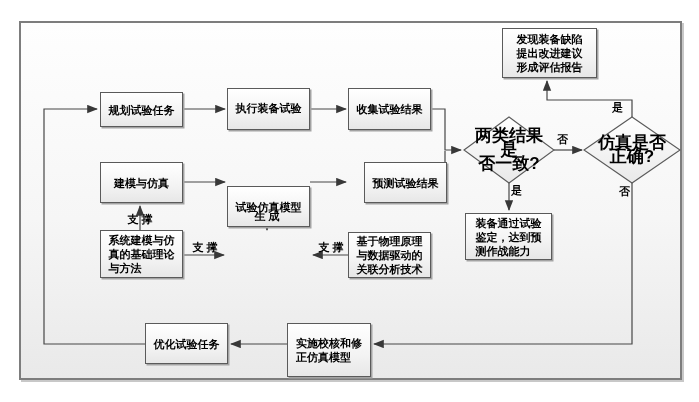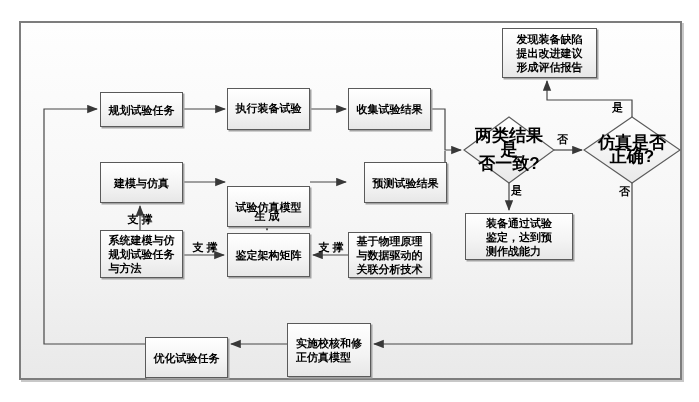--- a/index.html
+++ b/index.html
@@ -75,31 +75,30 @@
 
   <div class="node" style="left:100px;top:92px;width:83px;height:35px;">规划试验任务</div>
   <div class="node" style="left:227px;top:88px;width:83px;height:42px;font-family:Liberation Mono, monospace;">执行装备试验</div>
   <div class="node" style="left:348px;top:88px;width:83px;height:42px;">收集试验结果</div>
   <div class="node" style="left:100px;top:162px;width:83px;height:41px;">建模与仿真</div>
   <div class="node" style="left:227px;top:162px;width:83px;height:41px;margin-top:24px;">试验仿真模型</div>
   <div class="node" style="left:364px;top:162px;width:83px;height:41px;">预测试验结果</div>
   <div class="node" style="left:502px;top:28px;width:95px;height:50px;">发现装备缺陷
 提出改进建议
 形成评估报告</div>
-  <div class="node" style="left:465px;top:213px;width:108px;height:47px;">装备通过试验
+  <div class="node" style="left:465px;top:213px;width:87px;height:47px;">装备通过试验
 鉴定，达到预
 测作战能力</div>
   <div class="node" style="left:100px;top:230px;width:83px;height:48px;">系统建模与仿
-规划试验任务
+真的基础理论
 与方法</div>
-  <div class="node" style="left:227px;top:233px;width:83px;height:44px;">鉴定架构矩阵</div>
   <div class="node" style="left:348px;top:232px;width:83px;height:46px;">基于物理原理
 与数据驱动的
 关联分析技术</div>
-  <div class="node" style="left:145px;top:323px;width:83px;height:41px;margin-top:14px;">优化试验任务</div>
+  <div class="node" style="left:145px;top:323px;width:83px;height:41px;">优化试验任务</div>
   <div class="node" style="left:287px;top:323px;width:84px;height:54px;">实施校核和修
 正仿真模型</div>
 
   <div class="dtext" style="left:469px;top:122px;width:80px;height:56px;">两类结果是
 否一致?</div>
   <div class="dtext" style="left:589px;top:122px;width:86px;height:56px;">仿真是否
 正确?</div>
 
   <span class="elabel" style="left:511px;top:184px;">是</span>
   <span class="elabel" style="left:557px;top:133px;">否</span>

